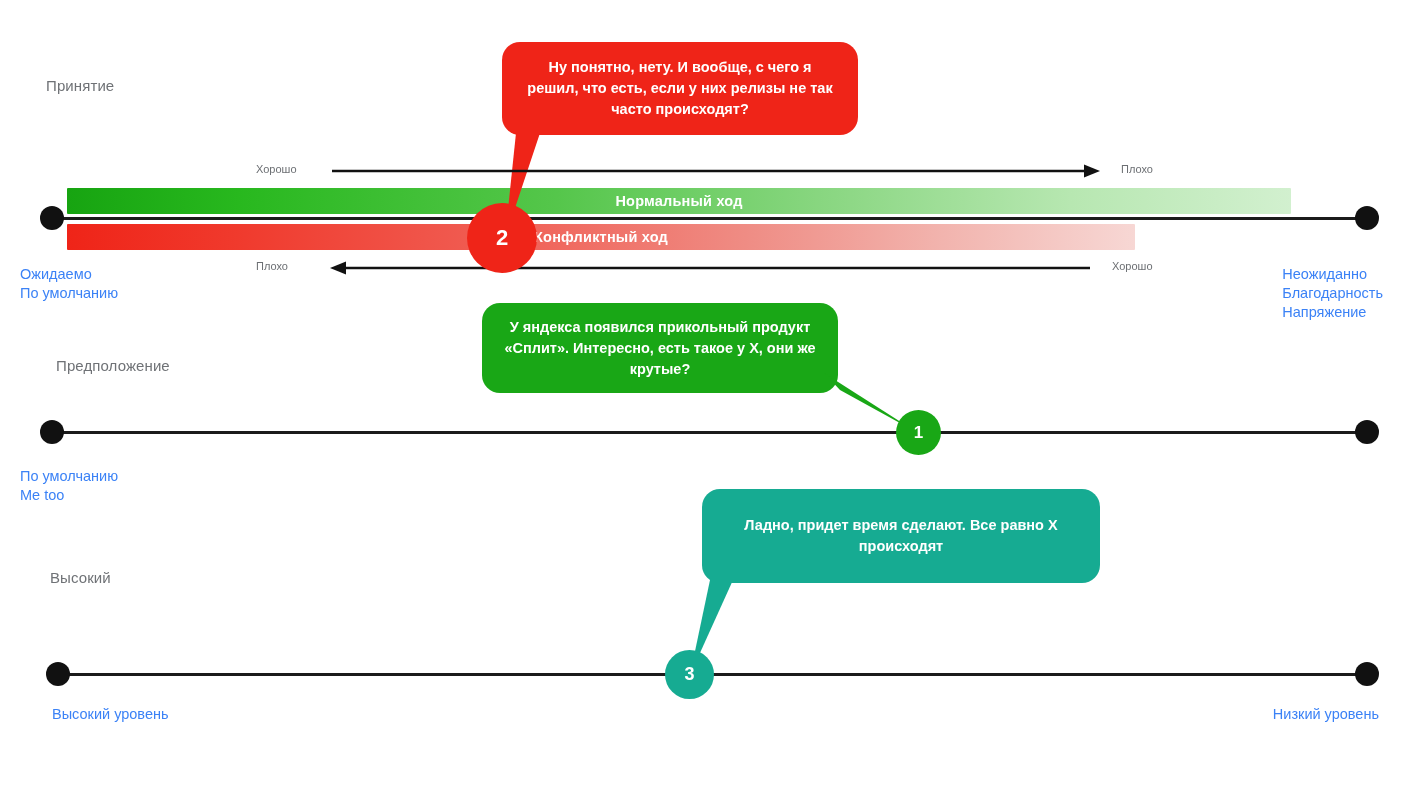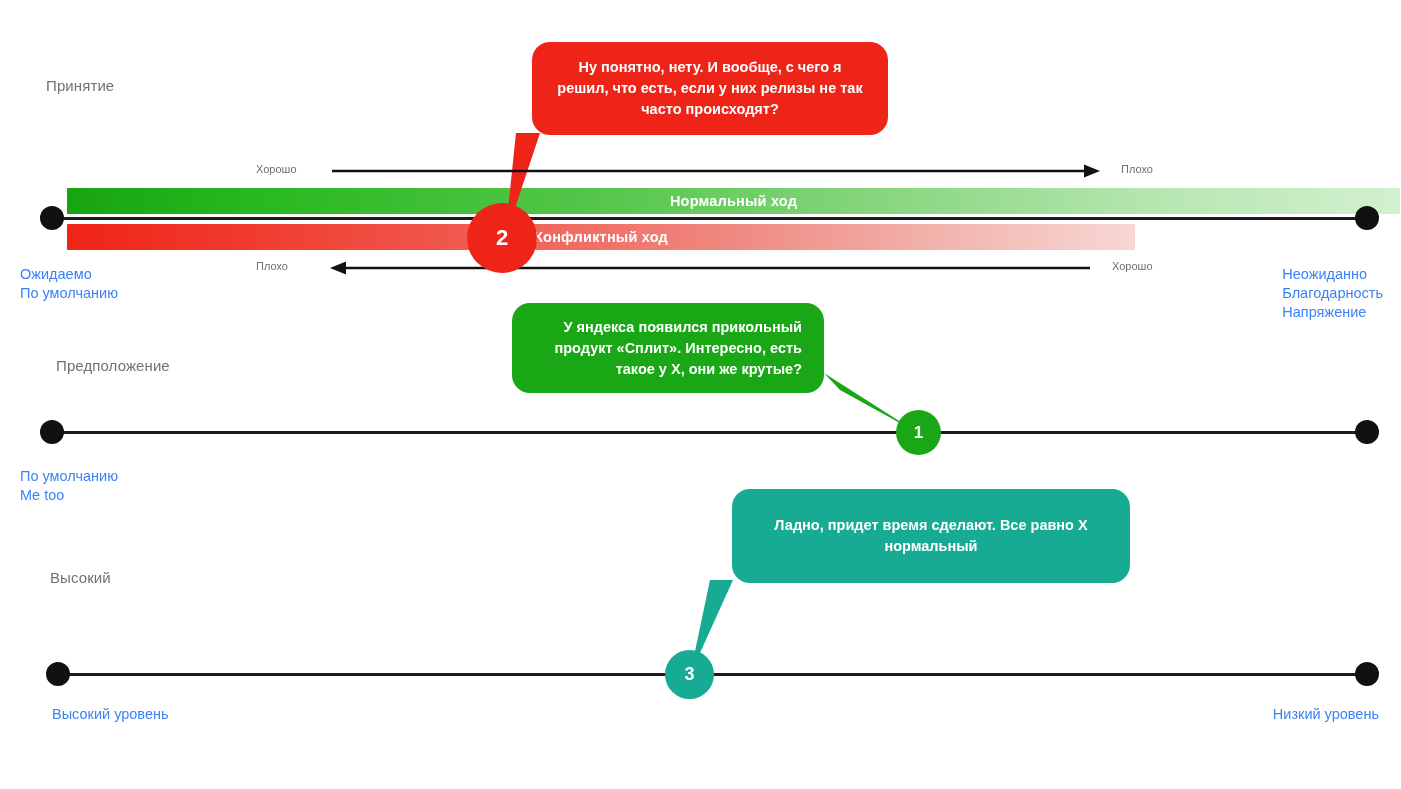--- a/index.html
+++ b/index.html
@@ -103,21 +103,20 @@
     font-size:14.5px;
     font-weight:bold;
     line-height:21px;
     text-align:center;
     display:flex;
     align-items:center;
     justify-content:center;
     padding:12px 22px;
     box-sizing:border-box;
     z-index:30;
-    margin-left:30px;
   }
   .bubble-red{background:#ef2418;}
   .bubble-green{background:#19a716;}
   .bubble-teal{background:#16ab92;}
 
   
   .overlay{position:absolute;left:0;top:0;width:1401px;height:789px;pointer-events:none;z-index:20;}
   .overlay-top{z-index:35;}
 </style>
 </head>
@@ -144,21 +143,21 @@
     </g>
   </svg>
 
   <div class="section-title abs" style="left:46px;top:77px;">Принятие</div>
 
   <div class="dir-label" style="left:256px;top:163px;">Хорошо</div>
   <div class="dir-label" style="left:1121px;top:163px;">Плохо</div>
   <div class="dir-label" style="left:256px;top:260px;">Плохо</div>
   <div class="dir-label" style="left:1112px;top:260px;">Хорошо</div>
 
-  <div class="bar bar-green" style="left:67px;top:188px;width:1333px;">
+  <div class="bar bar-green" style="left:67px;top:188px;width:1224px;">
     <span class="bar-label">Нормальный ход</span>
   </div>
 
   <div class="bar bar-red" style="left:67px;top:224px;width:1068px;">
     <span class="bar-label">Конфликтный ход</span>
   </div>
 
   <div class="axis-line" style="left:52px;top:217px;width:1320px;"></div>
   <div class="axis-dot" style="left:40px;top:206px;"></div>
   <div class="axis-dot" style="left:1355px;top:206px;"></div>
@@ -206,21 +205,21 @@
     <div>Высокий уровень</div>
   </div>
   <div class="cap right" style="right:22px;top:705px;">
     <div>Низкий уровень</div>
   </div>
 
   <div class="bubble bubble-red" style="left:502px;top:42px;width:356px;height:93px;">
     <span>Ну понятно, нету. И вообще, с чего я решил, что есть, если у них релизы не так часто происходят?</span>
   </div>
 
-  <div class="bubble bubble-green" style="left:482px;top:303px;width:312px;height:90px;text-align:right;">
+  <div class="bubble bubble-green" style="left:482px;top:303px;width:356px;height:90px;">
     <span>У яндекса появился прикольный продукт «Сплит». Интересно, есть такое у X, они же крутые?</span>
   </div>
 
   <div class="bubble bubble-teal" style="left:702px;top:489px;width:398px;height:94px;">
-    <span>Ладно, придет время сделают. Все равно X нормальный</span>
+    <span>Ладно, придет время сделают. Все равно X происходят</span>
   </div>
 
 </div>
 
 </body></html>

